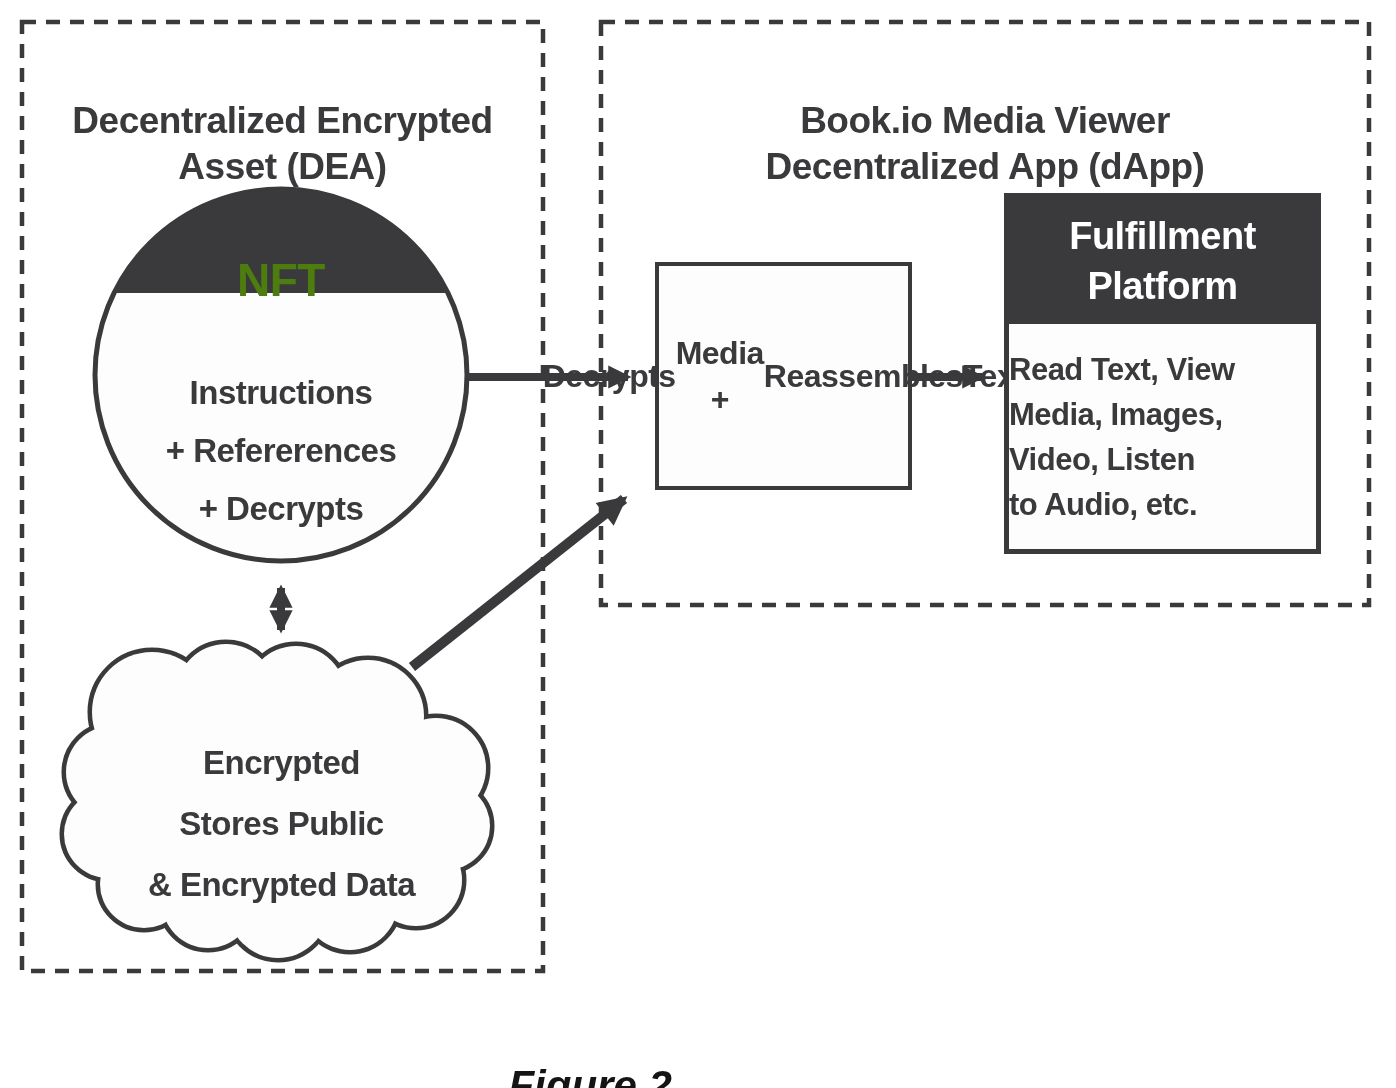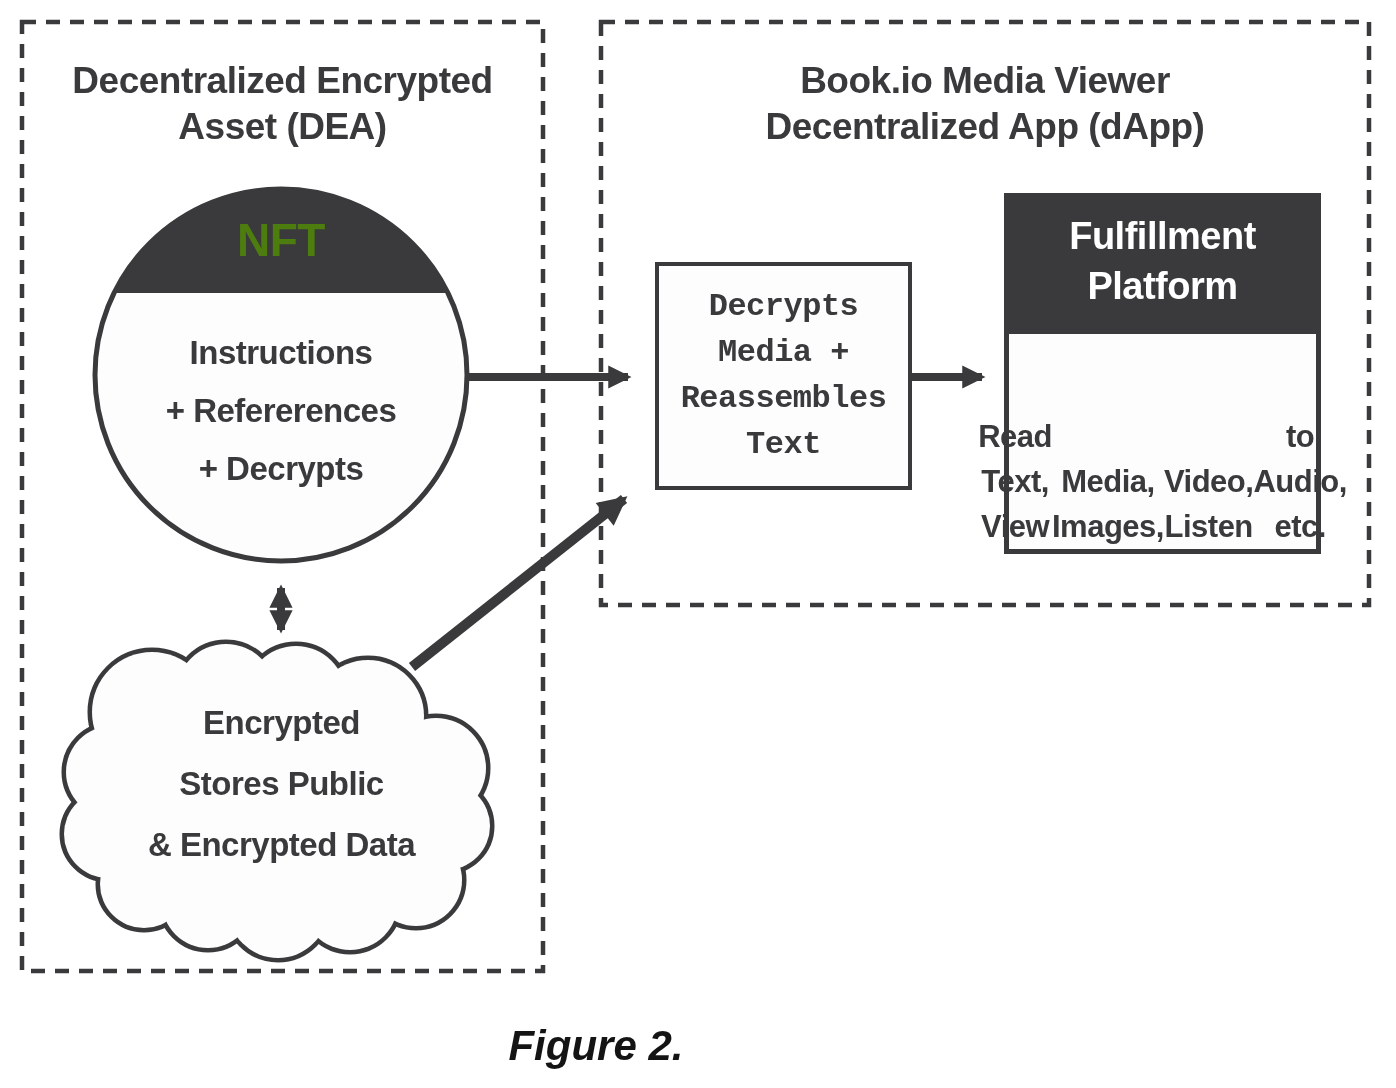--- a/index.html
+++ b/index.html
@@ -3,48 +3,48 @@
 <meta charset="utf-8">
 <style>
   :root { --dark:#3a3a3c; }
   html,body { margin:0; padding:0; background:#ffffff; }
   .stage {
     position:relative; width:1396px; height:1088px; background:#ffffff;
     font-family:"Liberation Sans", sans-serif; color:var(--dark,#3a3a3c);
     overflow:hidden;
   }
   .shapes { position:absolute; left:0; top:0; z-index:0; color:var(--dark,#3a3a3c); }
-  .txt { position:absolute; z-index:2; font-weight:bold; letter-spacing:-0.5px; }
+  .txt { position:absolute; z-index:2; font-weight:bold; letter-spacing:-0.5px;margin-top:40px; }
   .center { text-align:center; }
 
   .dea-title   { left:22px;  top:58px;  width:521px; font-size:37px; line-height:46px; }
   .dapp-title  { left:601px; top:58px;  width:768px; font-size:37px; line-height:46px; }
 
   .nft-label   { left:131px; top:216px; width:300px; font-size:46px; line-height:48px; color:#4d7c0f; }
   .nft-body    { left:96px;  top:324px; width:370px; font-size:33px; line-height:58px; }
 
   .cloud-text  { left:63px;  top:692px; width:437px; font-size:33px; line-height:61px; }
 
   .decrypt-box {
     position:absolute; z-index:1; left:655px; top:262px; width:257px; height:228px;
     box-sizing:border-box; border:4px solid var(--dark,#3a3a3c); background:#fdfdfd;
-    display:flex; flex-direction:column; align-items:center; justify-content:center;
-    font-weight:bold; font-size:32px; line-height:46px; letter-spacing:-0.5px; text-align:left;font-family:Liberation Mono, monospace;
+    display:flex; flex-direction:row; align-items:center; justify-content:center;
+    font-weight:bold; font-size:32px; line-height:46px; letter-spacing:-0.5px; text-align:center;
   }
   .fulfillment-box {
     position:absolute; z-index:1; left:1004px; top:193px; width:317px; height:361px;
     box-sizing:border-box; border:5px solid var(--dark,#3a3a3c); background:#fdfdfd;
     display:flex; flex-direction:column; text-align:center; letter-spacing:-0.5px;
   }
   .fulfillment-header {
     background:var(--dark,#3a3a3c); color:#ffffff; font-weight:bold;
-    font-size:38px; line-height:50px; padding:13px 0 23px 0;
+    font-size:38px; line-height:50px; padding:13px 0 13px 0;
   }
   .fulfillment-body {
-    flex:1; display:flex; flex-direction:row; align-items:flex-end; justify-content:center;
+    flex:1; display:flex; flex-direction:column; align-items:flex-start; justify-content:center;
     font-weight:bold; font-size:31px; line-height:45px;
   }
   .figure-caption {
     left:0; top:1022px; width:1192px; font-size:42px; font-style:italic;
     color:#141414; letter-spacing:0;
   }
 </style>
 </head>
 <body>
 

